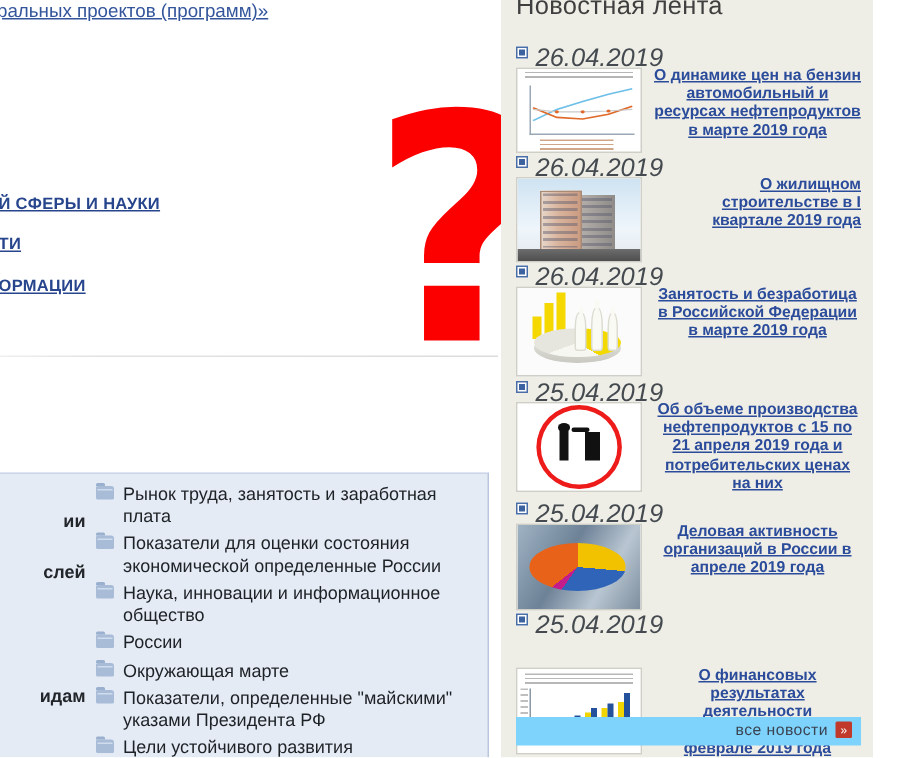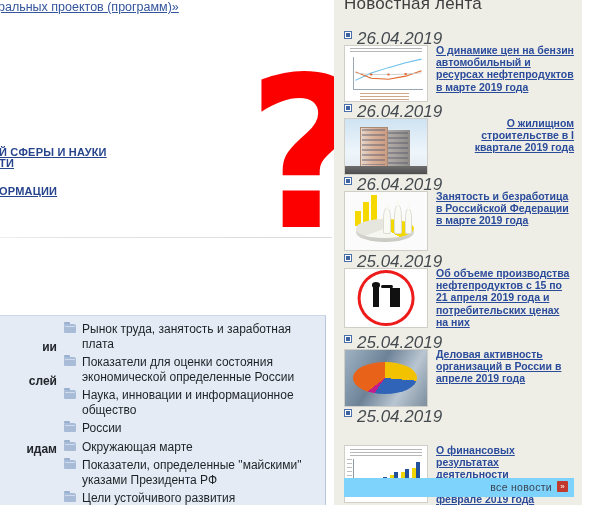--- a/index.html
+++ b/index.html
@@ -30,21 +30,21 @@
   .section-link{
     position:absolute;
     color:#26458c;
     font-weight:bold;
     font-size:11px;
     letter-spacing:.2px;
     text-decoration:underline;
     white-space:nowrap;
     cursor:pointer;
   }
-  #sec-1{left:-1px;top:146px;}
+  #sec-1{left:-1px;top:130px;}
   #sec-2{left:-1px;top:157px;}
   #sec-3{left:-1px;top:185px;}
 
   #divider{
     position:absolute;left:0;top:237px;width:332px;height:1px;
     background:linear-gradient(to right,#efefef 0%,#e2e2e2 20%,#dcdcdc 100%);
   }
 
   
   #rubric-panel{
@@ -143,21 +143,21 @@
   .news-thumb{
     position:absolute;left:2px;top:0;width:84px;height:57px;
     background:#ffffff;border:1px solid #cfcfc8;
     box-sizing:border-box;overflow:hidden;
   }
   .news-link{
     position:absolute;left:94px;top:-1px;width:138px;
     font-size:10.5px;line-height:12.2px;
     color:#2b4b9b;font-weight:bold;
     text-decoration:underline;
-    text-align:left;
+    text-align:center;
     cursor:pointer;
   }
   .news-link.left-al{text-align:left;}
 
   #news-footer{
     position:absolute;left:2px;top:478px;width:230px;height:19px;
     background:#7dd3fc;
   }
   #news-footer-label{
     position:absolute;right:22px;top:3px;
@@ -249,21 +249,21 @@
   <a class="section-link" id="sec-2">ТИ</a>
   <a class="section-link" id="sec-3">ОРМАЦИИ</a>
 
   <div id="divider"></div>
 
   <div id="rubric-panel">
 
     <div id="rubric-left-col">
       <span class="rl" style="top:24px;">ии</span>
       <span class="rl" style="top:58px;">слей</span>
-      <span class="rl" style="top:126px;">идам</span>
+      <span class="rl" style="top:141px;">идам</span>
     </div>
 
     <div id="rubric-list">
       <div class="rubric-item">
         <span class="folder-icon"></span>
         <span>Рынок труда, занятость и заработная плата</span>
       </div>
       <div class="rubric-item">
         <span class="folder-icon"></span>
         <span>Показатели для оценки состояния экономической определенные России</span>

